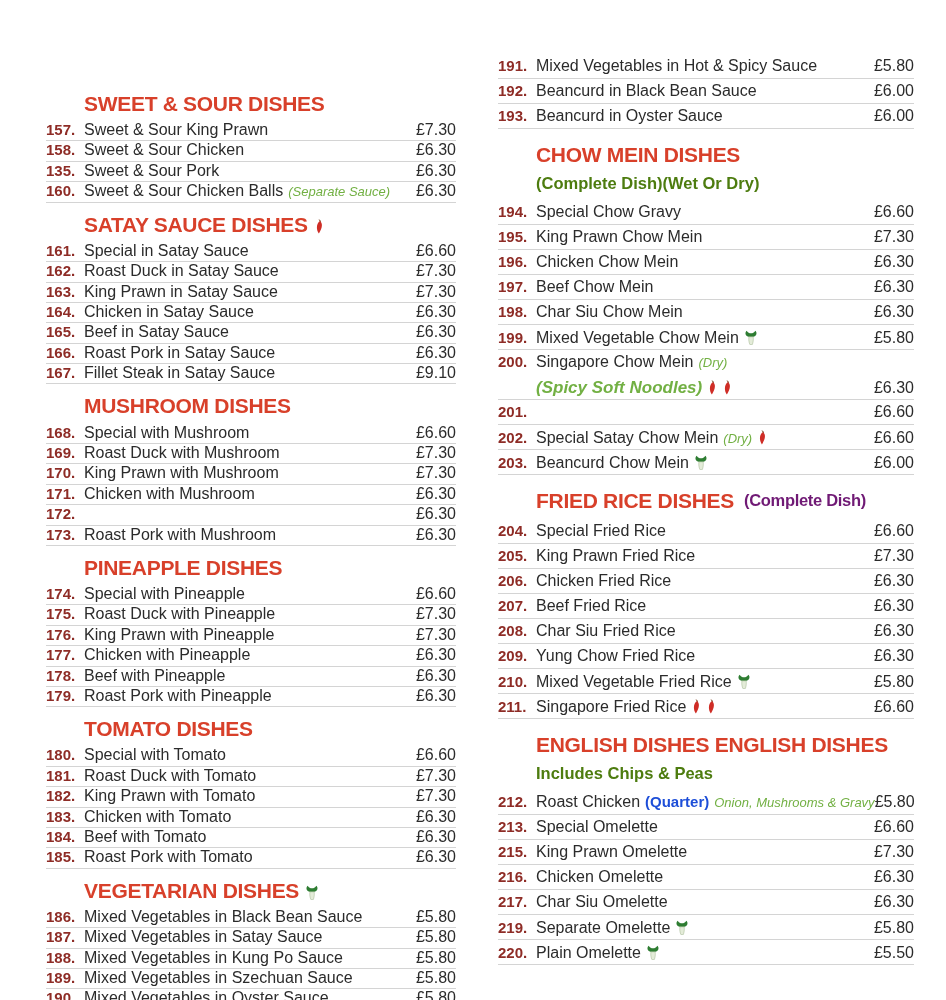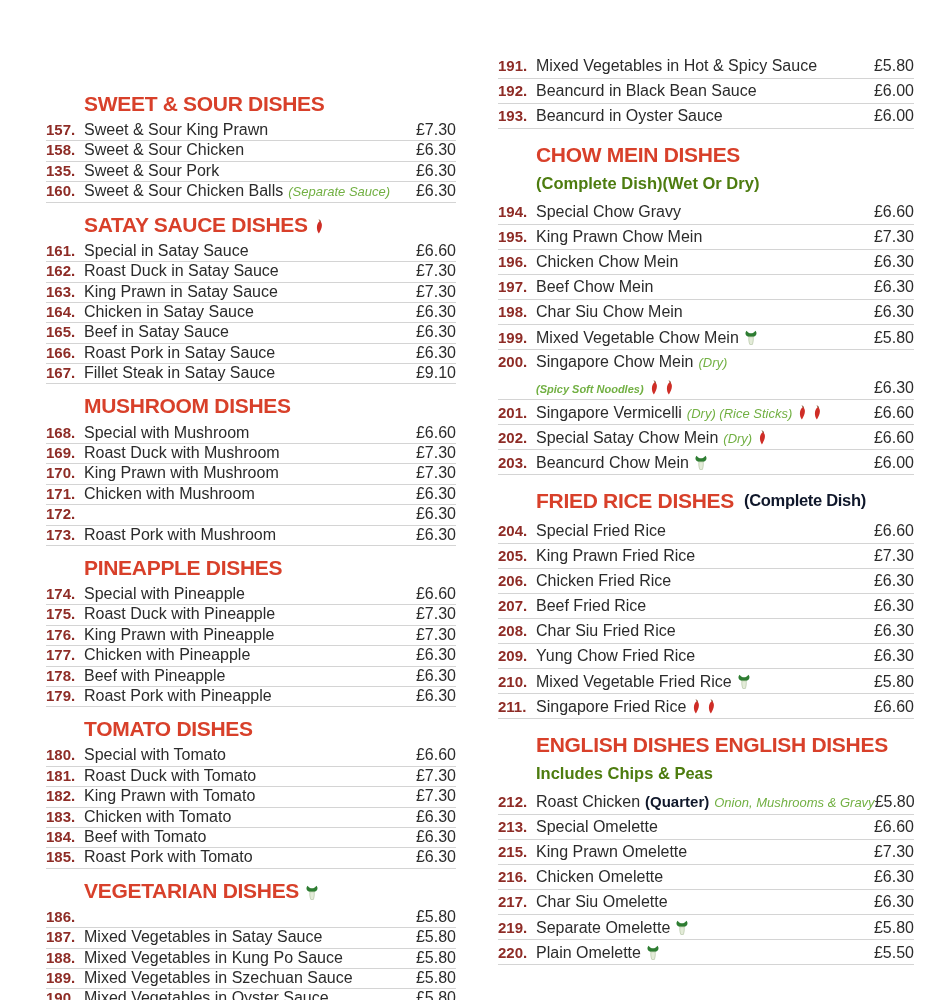--- a/index.html
+++ b/index.html
@@ -14,21 +14,21 @@
   .col-left{width:410px;margin-top:38px;}
   .col-right{width:416px;margin-left:42px;}
 
   .section-title{
     font-size:21px;font-weight:bold;letter-spacing:-0.3px;
     color:#d8402a;margin:10px 0 6px 38px;line-height:1.1;
     display:flex;align-items:center;gap:6px;white-space:nowrap;
   }
   .col-left .section-title:first-child{margin-top:0;}
   .col-right .section-title{margin-top:14px;margin-bottom:7px;}
-  .title-suffix{color:#0f172a;font-size:16.5px;font-weight:bold;margin-left:4px;}
+  .title-suffix{color:#701a75;font-size:16.5px;font-weight:bold;margin-left:4px;}
   .section-subtitle{
     color:#4d7c0f;font-size:16.5px;font-weight:bold;
     margin:0 0 6px 38px;line-height:1.25;
   }
 
   .row{
     display:flex;align-items:baseline;
     border-bottom:1px solid #d4d4d4;
     box-sizing:border-box;
   }
@@ -38,22 +38,22 @@
   .num{
     flex:0 0 38px;font-weight:bold;color:#8e2c26;
     font-size:15px;
   }
   .nm{
     flex:1;font-size:16px;color:#2b2b2b;white-space:nowrap;overflow:visible;
     display:inline-flex;align-items:baseline;gap:5px;
   }
   .price{margin-left:auto;font-size:16px;color:#2b2b2b;}
   .note-green{color:#72b043;font-style:italic;font-size:13px;font-weight:normal;}
-  .note-green-bold{color:#72b043;font-style:italic;font-size:11px;font-weight:bold;}
-  .note-purple{color:#0f172a;font-weight:bold;font-size:15px;}
+  .note-green-bold{color:#72b043;font-style:italic;font-size:17px;font-weight:bold;}
+  .note-purple{color:#1d4ed8;font-weight:bold;font-size:15px;}
   .icon{display:inline-block;vertical-align:baseline;position:relative;top:2px;}
   .line2-indent{flex:0 0 38px;}
 </style>
 </head>
 <body>
 
 <div class="page">
   <div class="col col-left">
       <div class="section-title">
         <span>SWEET &amp; SOUR DISHES</span>
@@ -277,20 +277,23 @@
       </div>
       <div class="section-title">
         <span>VEGETARIAN DISHES</span>
         <span class="icon"><svg width="14" height="15" viewBox="0 0 14 15">
             <path d="M2.6 0.8 C0.8 2.6 1.2 5.6 3.8 6.6 L7 7.6 L10.2 6.6 C12.8 5.6 13.2 2.6 11.4 0.8 C9.9 2.7 8.8 3.3 7 3.3 C5.2 3.3 4.1 2.7 2.6 0.8 Z" fill="#2e7d32"></path>
             <path d="M4.9 6.8 C4.5 9.6 4.9 12.6 5.9 14.6 L8.3 14.6 C9.2 12.6 9.5 9.6 9.2 6.8 Z" fill="#e4ecd9" stroke="#9fb58d" stroke-width="0.5"></path>
           </svg></span>
       </div>
       <div class="row">
         <span class="num">186.</span>
+        <span class="nm">
+          <span>Mixed Vegetables in Black Bean Sauce</span>
+        </span>
         <span class="price">£5.80</span>
       </div>
       <div class="row">
         <span class="num">187.</span>
         <span class="nm">
           <span>Mixed Vegetables in Satay Sauce</span>
         </span>
         <span class="price">£5.80</span>
       </div>
       <div class="row">
@@ -404,32 +407,20 @@
             </svg></span>
           <span class="icon"><svg width="10" height="15" viewBox="0 0 10 15">
               <path d="M5.6 3.2 C5.9 1.9 5.2 0.9 4.1 0.6 C5.6 0.1 7.1 1.2 6.8 3.1 Z" fill="#7a3b1c"></path>
               <path d="M6.3 2.6 C8.6 4.3 8.8 8.4 4.9 14.4 C2.0 10.6 2.6 5.1 4.8 2.9 C5.3 2.4 5.8 2.3 6.3 2.6 Z" fill="#cf2d26"></path>
             </svg></span>
         </span>
         <span class="price">£6.30</span>
       </div>
       <div class="row">
         <span class="num">201.</span>
-        <span class="nm">
-          <span>Singapore Vermicelli</span>
-          <span class="note-green">(Dry) (Rice Sticks)</span>
-          <span class="icon"><svg width="10" height="15" viewBox="0 0 10 15">
-              <path d="M5.6 3.2 C5.9 1.9 5.2 0.9 4.1 0.6 C5.6 0.1 7.1 1.2 6.8 3.1 Z" fill="#7a3b1c"></path>
-              <path d="M6.3 2.6 C8.6 4.3 8.8 8.4 4.9 14.4 C2.0 10.6 2.6 5.1 4.8 2.9 C5.3 2.4 5.8 2.3 6.3 2.6 Z" fill="#cf2d26"></path>
-            </svg></span>
-          <span class="icon"><svg width="10" height="15" viewBox="0 0 10 15">
-              <path d="M5.6 3.2 C5.9 1.9 5.2 0.9 4.1 0.6 C5.6 0.1 7.1 1.2 6.8 3.1 Z" fill="#7a3b1c"></path>
-              <path d="M6.3 2.6 C8.6 4.3 8.8 8.4 4.9 14.4 C2.0 10.6 2.6 5.1 4.8 2.9 C5.3 2.4 5.8 2.3 6.3 2.6 Z" fill="#cf2d26"></path>
-            </svg></span>
-        </span>
         <span class="price">£6.60</span>
       </div>
       <div class="row">
         <span class="num">202.</span>
         <span class="nm">
           <span>Special Satay Chow Mein</span>
           <span class="note-green">(Dry)</span>
           <span class="icon"><svg width="10" height="15" viewBox="0 0 10 15">
               <path d="M5.6 3.2 C5.9 1.9 5.2 0.9 4.1 0.6 C5.6 0.1 7.1 1.2 6.8 3.1 Z" fill="#7a3b1c"></path>
               <path d="M6.3 2.6 C8.6 4.3 8.8 8.4 4.9 14.4 C2.0 10.6 2.6 5.1 4.8 2.9 C5.3 2.4 5.8 2.3 6.3 2.6 Z" fill="#cf2d26"></path>

